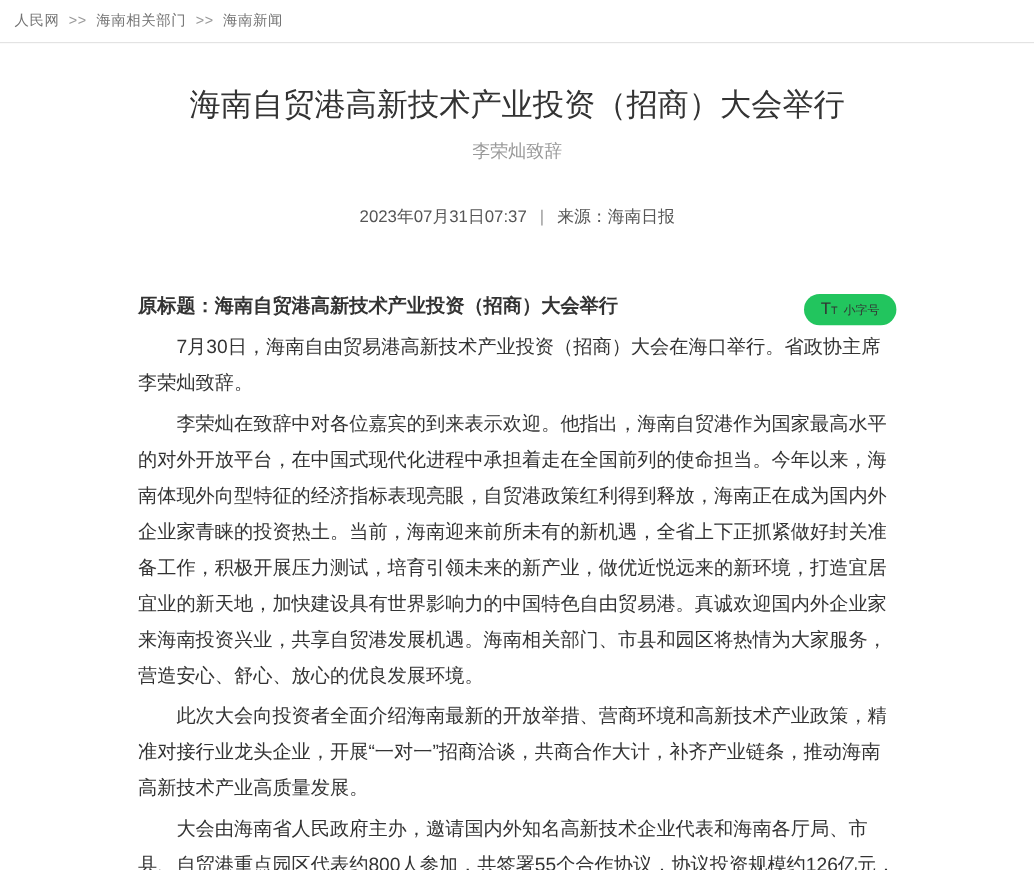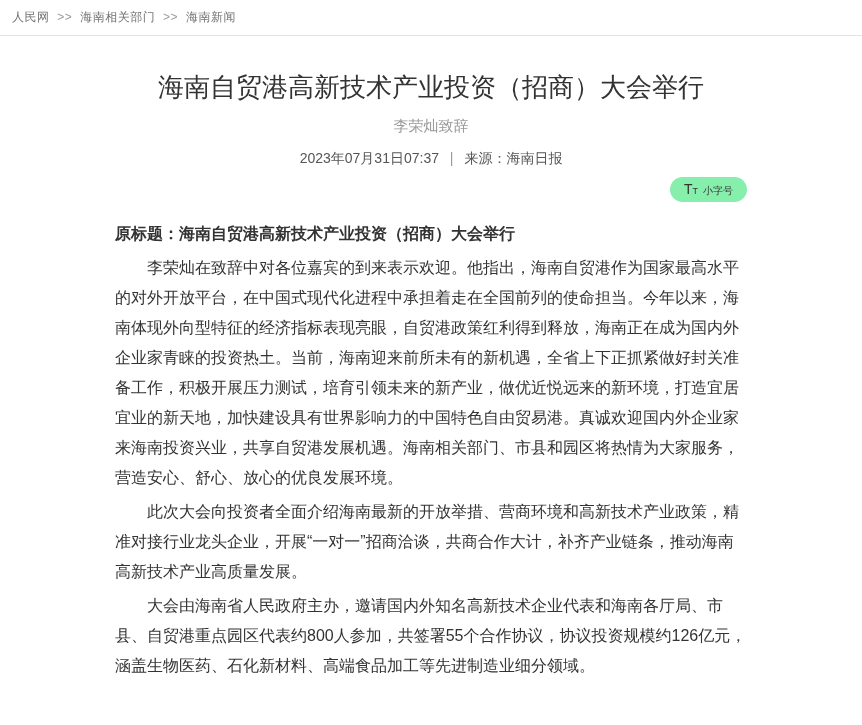--- a/index.html
+++ b/index.html
@@ -42,45 +42,46 @@
     font-weight: 400;
     color: #333333;
   }
   .article-subtitle {
     margin-top: 13px;
     text-align: center;
     font-size: 15px;
     color: #999999;
   }
   .article-meta {
-    margin-top: 14px;
+    margin-top: 36px;
     text-align: center;
     font-size: 14px;
     color: #555555;
   }
   .meta-sep { margin: 0 7px; color: #999999; }
   .source-link { color: #555555; cursor: pointer; }
   
   .toolbar {
     text-align: right;
     margin-top: 9px;
     height: 26px;
   }
   .font-size-btn {
     display: inline-flex;
     align-items: baseline;
-    background: #86efac;
+    background: #22c55e;
     border: none;
     border-radius: 13px;
     padding: 5px 14px 6px;
     font-size: 13px;
     color: #333333;
     cursor: pointer;
     font-family: inherit;
     line-height: 1;
+    margin-top: 46px;
   }
   .ts-icon { margin-right: 5px; letter-spacing: 0; }
   .ts-big   { font-size: 14px; font-weight: 400; }
   .ts-small { font-size: 9px;  font-weight: 400; }
   .ts-label { font-size: 10px; }
   
   .article-body {
     margin-top: 16px;
     font-size: 16px;
     line-height: 30px;
@@ -119,20 +120,21 @@
 
     <div class="toolbar">
       <button class="font-size-btn">
         <span class="ts-icon"><span class="ts-big">T</span><span class="ts-small">T</span></span>
         <span class="ts-label">小字号</span>
       </button>
     </div>
 
     <div class="article-body">
       <p class="original-title"><span>原标题：</span><span>海南自贸港高新技术产业投资（招商）大会举行</span></p>
+      <p class="para">7月30日，海南自由贸易港高新技术产业投资（招商）大会在海口举行。省政协主席李荣灿致辞。</p>
       <p class="para">李荣灿在致辞中对各位嘉宾的到来表示欢迎。他指出，海南自贸港作为国家最高水平的对外开放平台，在中国式现代化进程中承担着走在全国前列的使命担当。今年以来，海南体现外向型特征的经济指标表现亮眼，自贸港政策红利得到释放，海南正在成为国内外企业家青睐的投资热土。当前，海南迎来前所未有的新机遇，全省上下正抓紧做好封关准备工作，积极开展压力测试，培育引领未来的新产业，做优近悦远来的新环境，打造宜居宜业的新天地，加快建设具有世界影响力的中国特色自由贸易港。真诚欢迎国内外企业家来海南投资兴业，共享自贸港发展机遇。海南相关部门、市县和园区将热情为大家服务，营造安心、舒心、放心的优良发展环境。</p>
       <p class="para">此次大会向投资者全面介绍海南最新的开放举措、营商环境和高新技术产业政策，精准对接行业龙头企业，开展“一对一”招商洽谈，共商合作大计，补齐产业链条，推动海南高新技术产业高质量发展。</p>
       <p class="para">大会由海南省人民政府主办，邀请国内外知名高新技术企业代表和海南各厅局、市县、自贸港重点园区代表约800人参加，共签署55个合作协议，协议投资规模约126亿元，涵盖生物医药、石化新材料、高端食品加工等先进制造业细分领域。</p>
 
     </div>
 
   </div>
 </div>
 
 </body></html>

